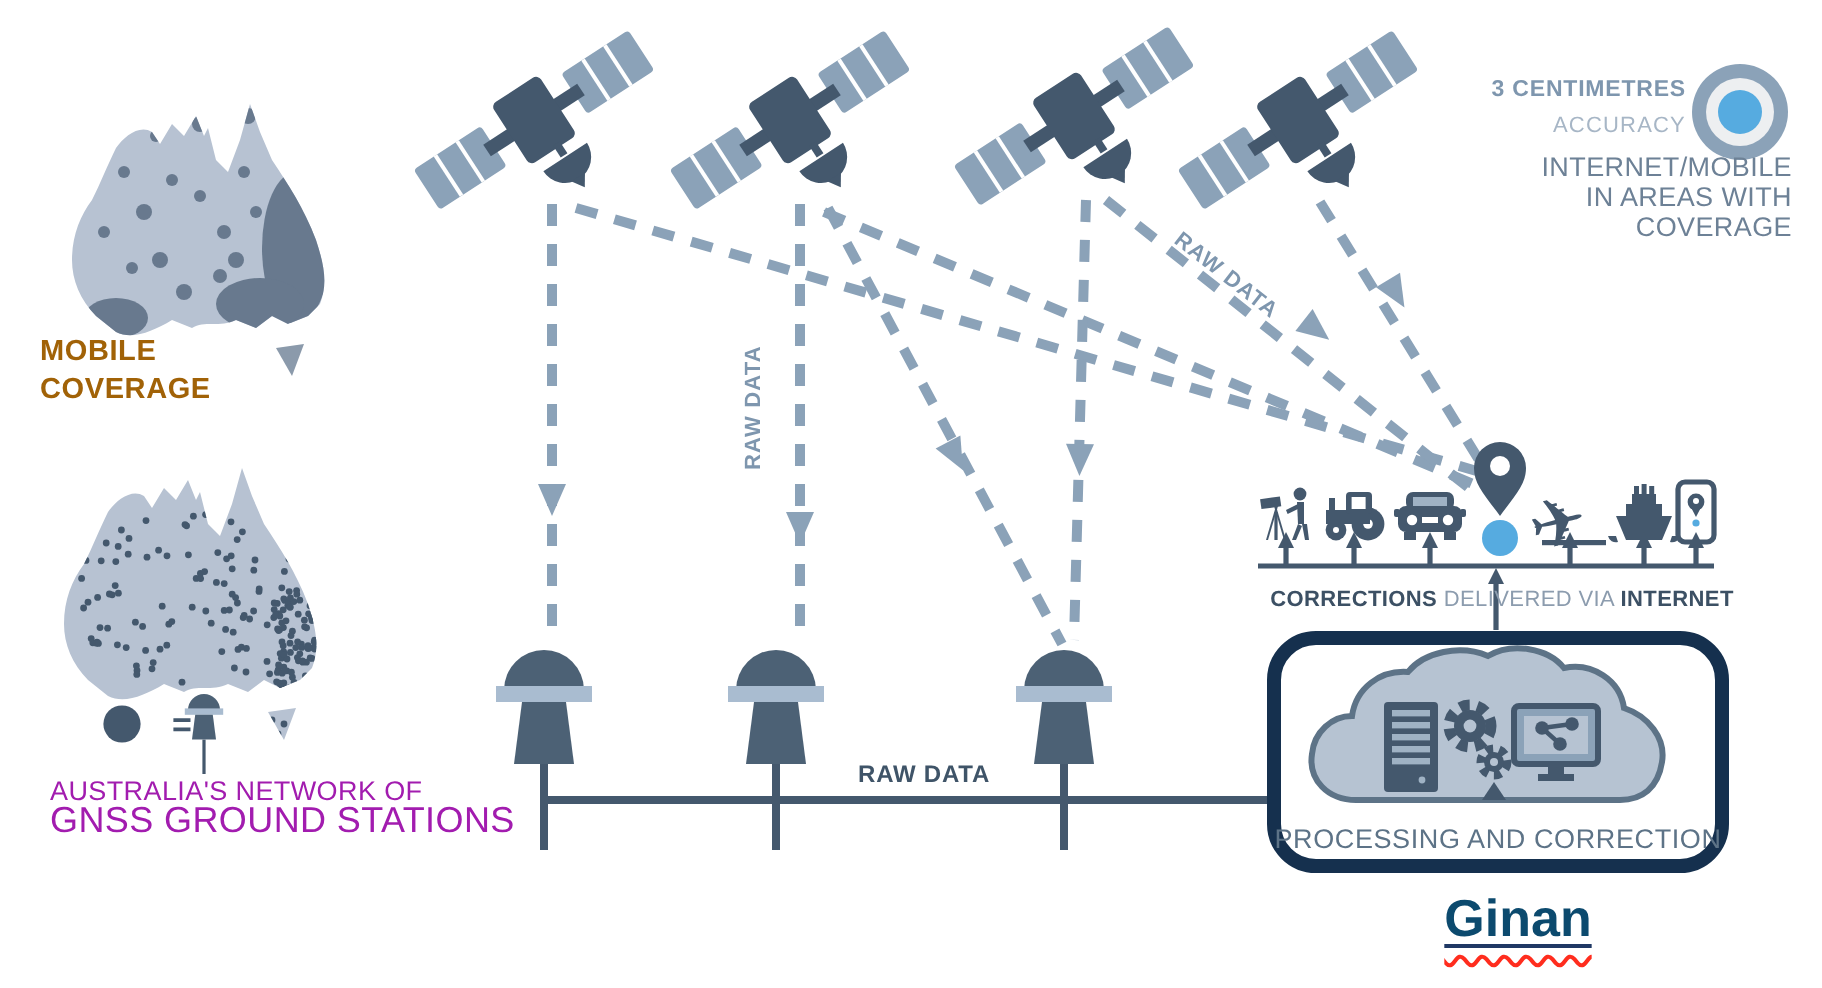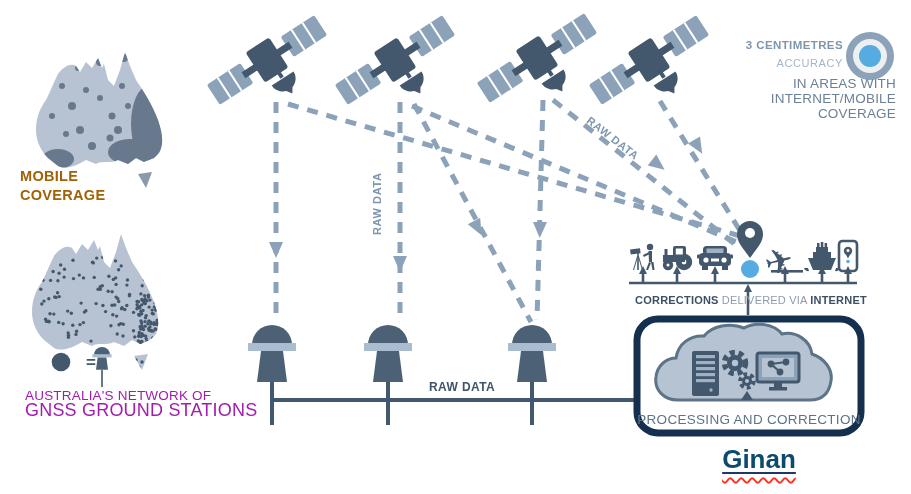--- a/index.html
+++ b/index.html
@@ -457,22 +457,22 @@
 <div class="t legend-eq" style="left:86px;top:353px">=</div>
 
 <div class="t blk stations-label" style="left:25px;top:389px">
   <span>AUSTRALIA'S NETWORK OF</span>
   <span class="b">GNSS GROUND STATIONS</span>
 </div>
 
 <div class="t acc-value" style="right:68px;top:39px">3 CENTIMETRES</div>
 <div class="t acc-label" style="right:68px;top:54px">ACCURACY</div>
 <div class="t blk acc-note" style="right:15px;top:76px">
+  <span>INTERNET/MOBILE</span>
   <span>IN AREAS WITH</span>
-  <span>INTERNET/MOBILE</span>
   <span>COVERAGE</span>
 </div>
 
 <div class="t rawdata rot-up" style="left:371px;top:235px">RAW DATA</div>
 <div class="t rawdata rot-diag" style="left:592px;top:114px">RAW DATA</div>
 <div class="t rawdata-ground" style="left:429px;top:380px">RAW DATA</div>
 
 <div class="t corrections" style="left:621px;top:294px">
   <span class="b">CORRECTIONS</span>
   <span>DELIVERED VIA</span>

